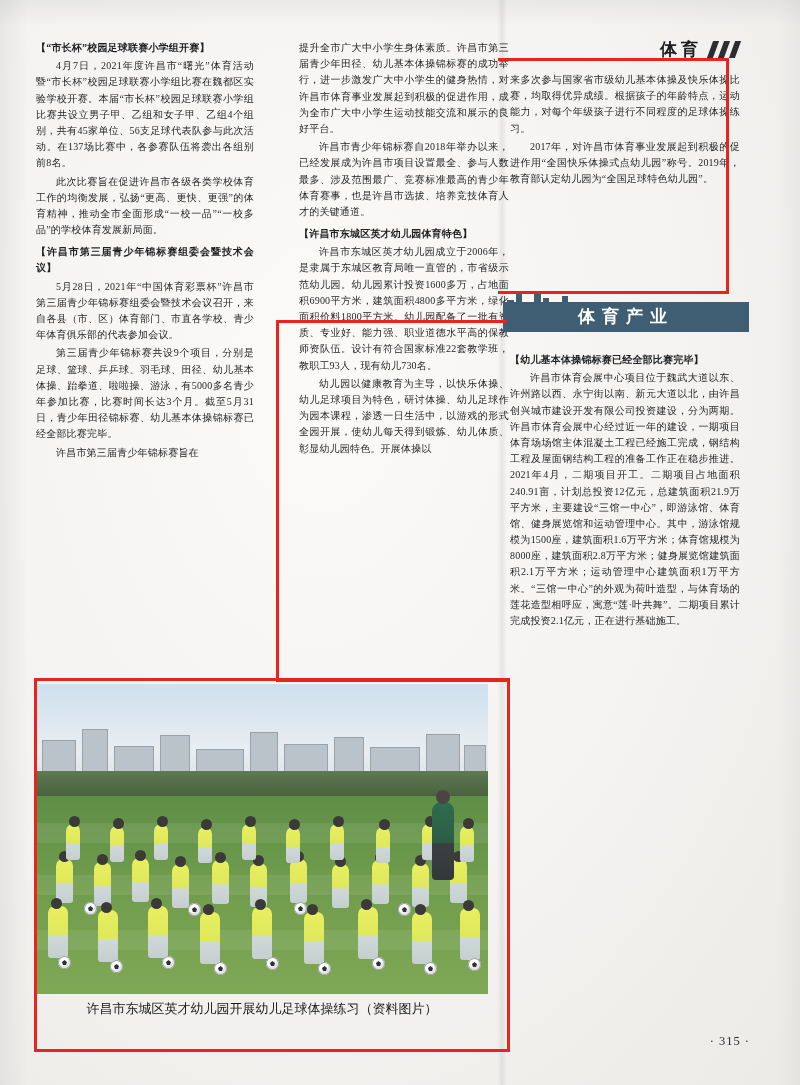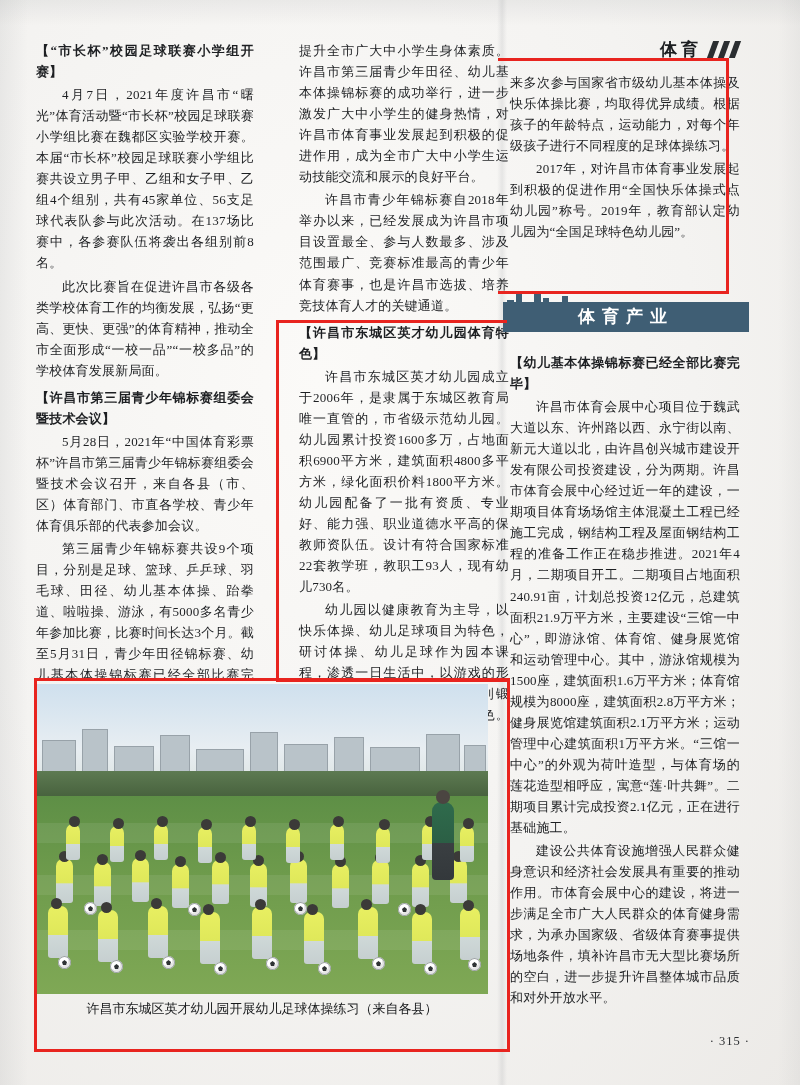--- a/index.html
+++ b/index.html
@@ -27,21 +27,21 @@
     position:absolute; left:0; top:0; right:0; bottom:0;
     background:
       linear-gradient(90deg, rgba(120,125,130,0.10) 0px, rgba(255,255,255,0) 28px),
       linear-gradient(180deg, rgba(120,125,130,0.10) 0px, rgba(255,255,255,0) 26px),
       linear-gradient(270deg, rgba(120,125,130,0.07) 0px, rgba(255,255,255,0) 22px);
   }
 
   .col {
     position: absolute;
     color: #1d1f22;
-    font-size: 13px;
+    font-size: 10px;
     line-height: 1.62;
     text-align: justify;
     text-justify: inter-character;
     letter-spacing: 0.2px;
   }
   .col p { margin: 0 0 2px 0; }
   .col p.ind { text-indent: 2em; }
   .hd { font-weight: bold; }
 
   
@@ -266,21 +266,20 @@
       <rect x="57" y="8" width="6" height="22" fill="#3f5e74"></rect>
       <rect x="65" y="14" width="8" height="16" fill="#3f5e74"></rect>
     </svg>
     <div class="bar"></div>
     <div class="label">体育产业</div>
   </div>
 
   <div class="col" style="left:510px; top:352px; width:230px;">
     <p class="hd">【幼儿基本体操锦标赛已经全部比赛完毕】</p>
     <p class="ind">许昌市体育会展中心项目位于魏武大道以东、许州路以西、永宁街以南、新元大道以北，由许昌创兴城市建设开发有限公司投资建设，分为两期。许昌市体育会展中心经过近一年的建设，一期项目体育场场馆主体混凝土工程已经施工完成，钢结构工程及屋面钢结构工程的准备工作正在稳步推进。2021年4月，二期项目开工。二期项目占地面积240.91亩，计划总投资12亿元，总建筑面积21.9万平方米，主要建设“三馆一中心”，即游泳馆、体育馆、健身展览馆和运动管理中心。其中，游泳馆规模为1500座，建筑面积1.6万平方米；体育馆规模为8000座，建筑面积2.8万平方米；健身展览馆建筑面积2.1万平方米；运动管理中心建筑面积1万平方米。“三馆一中心”的外观为荷叶造型，与体育场的莲花造型相呼应，寓意“莲·叶共舞”。二期项目累计完成投资2.1亿元，正在进行基础施工。</p>
-    <p class="ind">建设公共体育设施增强人民群众健身意识和经济社会发展具有重要的推动作用。市体育会展中心的建设，将进一步满足全市广大人民群众的体育健身需求，为承办国家级、省级体育赛事提供场地条件，填补许昌市无大型比赛场所的空白，进一步提升许昌整体城市品质和对外开放水平。</p>
   </div>
 
   <div id="photo">
     <div class="sky"></div>
     <div class="buildings">
       <span style="left:6px;  width:34px; height:70%;"></span>
       <span style="left:46px; width:26px; height:88%;"></span>
       <span style="left:78px; width:40px; height:60%;"></span>
       <span style="left:124px;width:30px; height:78%;"></span>
       <span style="left:160px;width:48px; height:55%;"></span>
@@ -341,20 +340,20 @@
     <div class="ball" style="left:282px; top:278px;"></div>
     <div class="ball" style="left:336px; top:273px;"></div>
     <div class="ball" style="left:388px; top:278px;"></div>
     <div class="ball" style="left:432px; top:274px;"></div>
     <div class="ball" style="left:48px;  top:218px;"></div>
     <div class="ball" style="left:152px; top:219px;"></div>
     <div class="ball" style="left:258px; top:218px;"></div>
     <div class="ball" style="left:362px; top:219px;"></div>
   </div>
 
-  <div id="caption">许昌市东城区英才幼儿园开展幼儿足球体操练习（来自各县）</div>
+  <div id="caption">许昌市东城区英才幼儿园开展幼儿足球体操练习（资料图片）</div>
 
   <div id="page-number">· 315 ·</div>
 
   <div class="anno open-left" style="left:498px; top:58px; width:228px; height:230px;"></div>
   <div class="anno open-right" style="left:276px; top:320px; width:228px; height:356px;"></div>
   <div class="anno" style="left:34px; top:678px; width:470px; height:368px;"></div>
 </div>
 
 </body></html>

